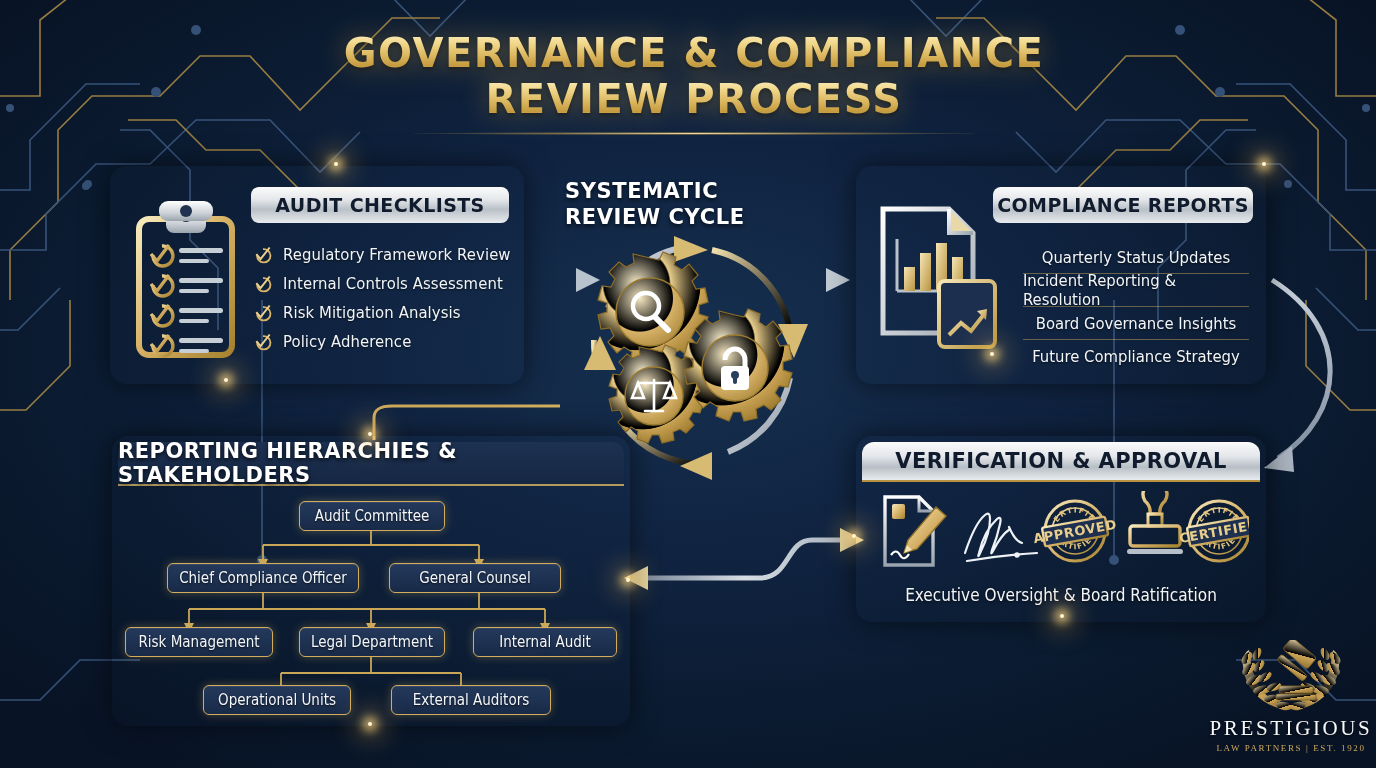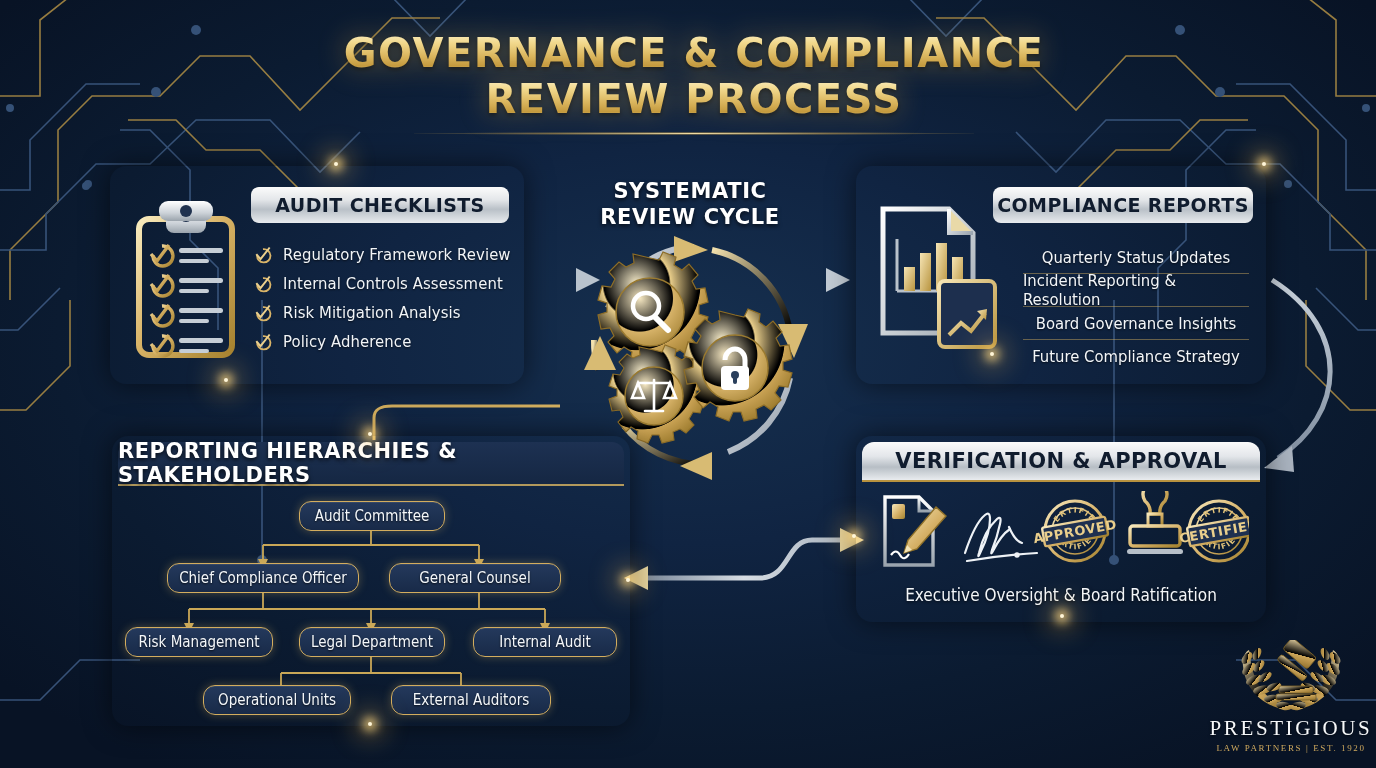--- a/index.html
+++ b/index.html
@@ -100,21 +100,21 @@
   .rep-row { height: 33px; display: flex; align-items: center; border-bottom: 1px solid rgba(214,178,96,.45); justify-content: center; }
   .rep-row:last-child { border-bottom: none; }
   .rep-row span {
     color: #f3f6f9; font-size: 16.5px;
     text-shadow: 0 1px 2px rgba(0,0,0,.65);
     font-family: "DejaVu Sans Condensed","DejaVu Sans",sans-serif;
   }
 
   
   .cycle-title {
-    position: absolute; left: 565px; top: 178px; width: 250px; text-align: center;
+    position: absolute; left: 565px; top: 178px; width: 250px; 
     color: #ffffff; font-size: 21px; font-weight: bold; line-height: 26px;
     letter-spacing: .6px;
     text-shadow: 0 2px 4px rgba(0,0,0,.7);
     font-family: "DejaVu Sans", sans-serif;
   }
 
   
   .hier-head {
     position: absolute; left: 3px; top: 3px; right: 3px; height: 44px;
     background: linear-gradient(180deg,#1d3152 0%,#152743 100%);
@@ -124,21 +124,21 @@
   }
   .hier-head span {
     color: #fff; font-size: 21px; font-weight: bold; letter-spacing: .5px;
     text-shadow: 0 2px 4px rgba(0,0,0,.75);
     font-family: "DejaVu Sans", sans-serif;
   }
 
   .node {
     position: absolute;
     height: 30px;
-    border-radius: 12px;
+    border-radius: 6px;
     border: 1.6px solid #d3ad5e;
     background: linear-gradient(180deg,#24395c 0%,#182a48 100%);
     display: flex; align-items: center; justify-content: center;
     box-shadow: 0 0 10px rgba(224,188,104,.30), inset 0 1px 0 rgba(255,255,255,.08);
   }
   .node span {
     color: #f4f7fa; font-size: 15px; white-space: nowrap;
     text-shadow: 0 1px 2px rgba(0,0,0,.7);
     font-family: "DejaVu Sans Condensed","DejaVu Sans",sans-serif;
   }

